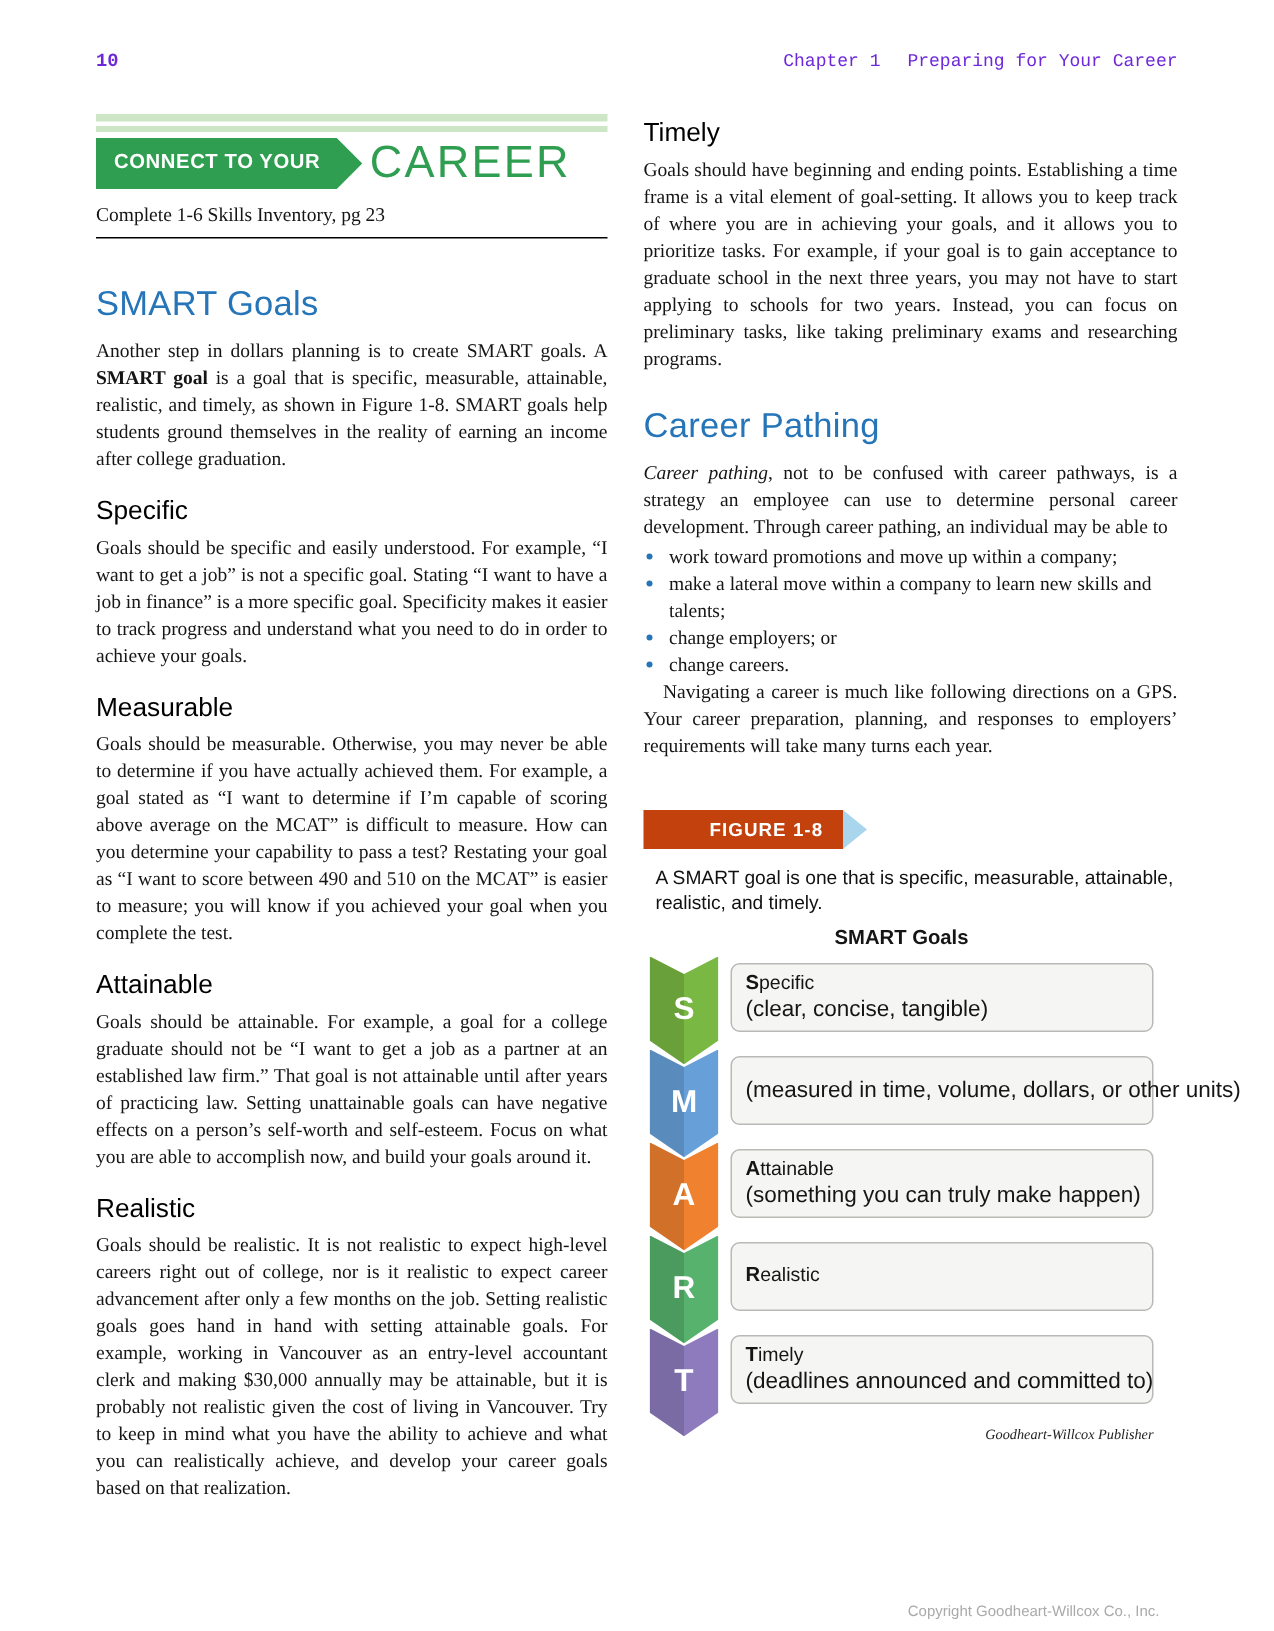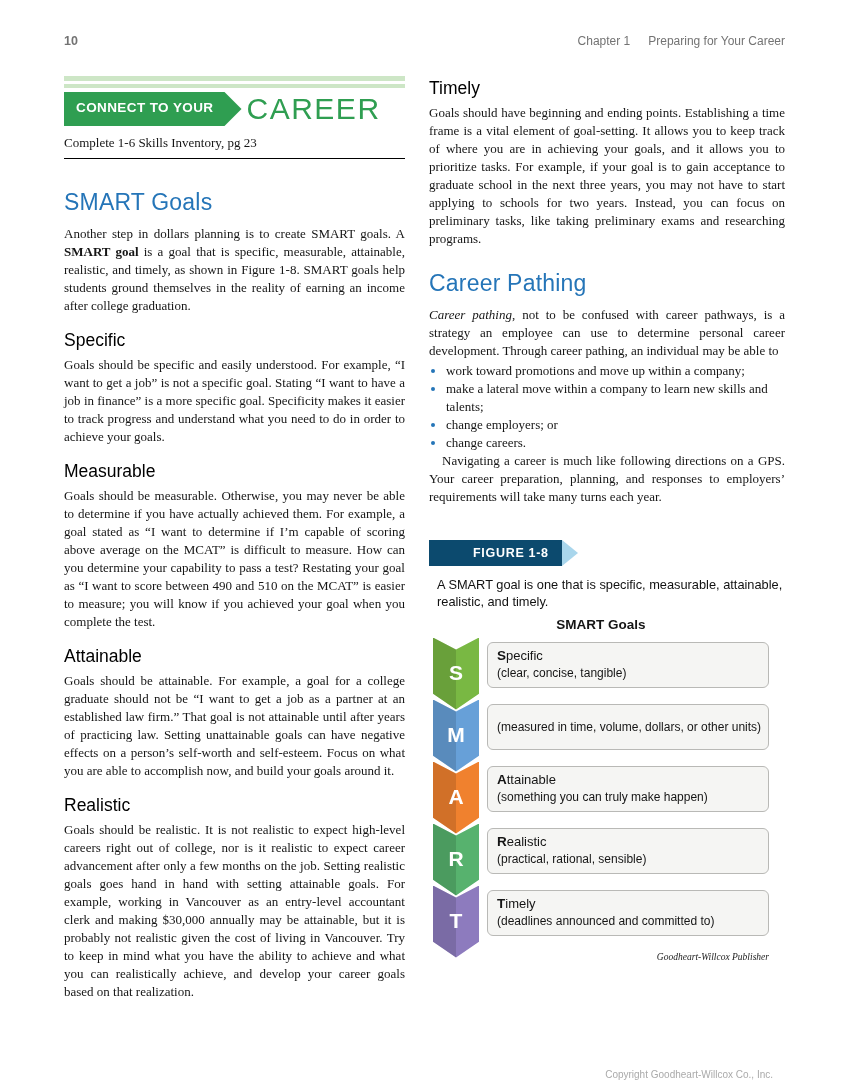--- a/index.html
+++ b/index.html
@@ -2,21 +2,21 @@
 <html><head>
 <meta charset="utf-8">
 <style>
   html,body{margin:0;padding:0}
   body{width:849px;height:1087px;background:#ffffff;overflow:hidden;
        font-family:"Liberation Serif",serif;color:#151515;-webkit-font-smoothing:antialiased}
   .page{position:relative;width:849px;height:1087px;padding:34px 64px 0;box-sizing:border-box}
 
   
   .hdr{display:flex;justify-content:space-between;align-items:baseline;
-       font-family:Liberation Sans, sans-serif;font-size:12px;color:#737373}
+       font-family:Liberation Mono, monospace;font-size:12px;color:#6d28d9}
   .hdr .num{font-weight:bold;font-size:12.5px}
   .hdr .ch{display:flex;gap:18px}
 
   .cols{display:flex;gap:24px;margin-top:28px}
   .colL{width:341px}
   .colR{width:356px}
 
   p.body{font-size:13px;line-height:1.385;text-align:justify;margin:0}
   p.indent{text-indent:13px}
 
@@ -69,21 +69,21 @@
   .srow:nth-child(5) .chev{z-index:1}
   .chev .shade{position:absolute;left:0;top:0;width:50%;height:100%;background:rgba(0,0,0,.13)}
   .chev .lt{position:relative;color:#fff;font-family:"Liberation Sans",sans-serif;
             font-weight:bold;font-size:21px;margin-top:-1px}
   .sbox{position:absolute;left:54px;right:0;top:0;height:46px;background:#f5f5f3;
         border:1px solid #b9b9b6;border-radius:6px;display:flex;flex-direction:column;
         justify-content:center;padding-left:9px;box-sizing:border-box;
         font-family:"Liberation Sans",sans-serif}
   .sbox .term{font-size:13px;line-height:1.2}
   .sbox .term b{font-size:13.5px}
-  .sbox .desc{font-size:12px;line-height:1.25;margin-top:1px;white-space:nowrap}
+  .sbox .desc{font-size:15px;line-height:1.25;margin-top:1px;white-space:nowrap}
   .credit{font-style:italic;font-size:9.5px;text-align:right;width:336px;margin:16px 0 0 4px;
           color:#222}
 
   .copy{position:absolute;right:76px;bottom:7px;font-family:"Liberation Sans",sans-serif;
         font-size:10px;color:#aaaaaa}
 </style>
 </head>
 <body>
 
 <div class="page">
@@ -137,21 +137,21 @@
       <ul class="blts">
         <li>work toward promotions and move up within a company;</li>
         <li>make a lateral move within a company to learn new skills and talents;</li>
         <li>change employers; or</li>
         <li>change careers.</li>
       </ul>
       <p class="body indent">Navigating a career is much like following directions on a GPS. Your career preparation, planning, and responses to employers’ requirements will take many turns each year.</p>
 
       <div class="figure">
         <div class="figlbl">
-          <div class="box" style="background-color: #0c4a6e; padding-left: 44px;">FIGURE 1-8</div>
+          <div class="box" style="background-color: #c2410c; padding-left: 44px;">FIGURE 1-8</div>
           <div class="arr" style="border-left-color: rgb(169, 214, 236);"></div>
         </div>
         <p class="figcap">A SMART goal is one that is specific, measurable, attainable, realistic, and timely.</p>
         <div class="figtitle">SMART Goals</div>
 
         <div class="graphic">
 
           <div class="srow">
             <div class="chev" style="background-color: rgb(121, 184, 67);">
               <div class="shade"></div>
@@ -184,21 +184,20 @@
             </div>
           </div>
 
           <div class="srow">
             <div class="chev" style="background-color: rgb(87, 178, 110);">
               <div class="shade"></div>
               <span class="lt">R</span>
             </div>
             <div class="sbox">
               <div class="term"><b>R</b><span>ealistic</span></div>
-              <div class="desc">(practical, rational, sensible)</div>
             </div>
           </div>
 
           <div class="srow">
             <div class="chev" style="background-color: rgb(141, 123, 190);">
               <div class="shade"></div>
               <span class="lt">T</span>
             </div>
             <div class="sbox">
               <div class="term"><b>T</b><span>imely</span></div>

